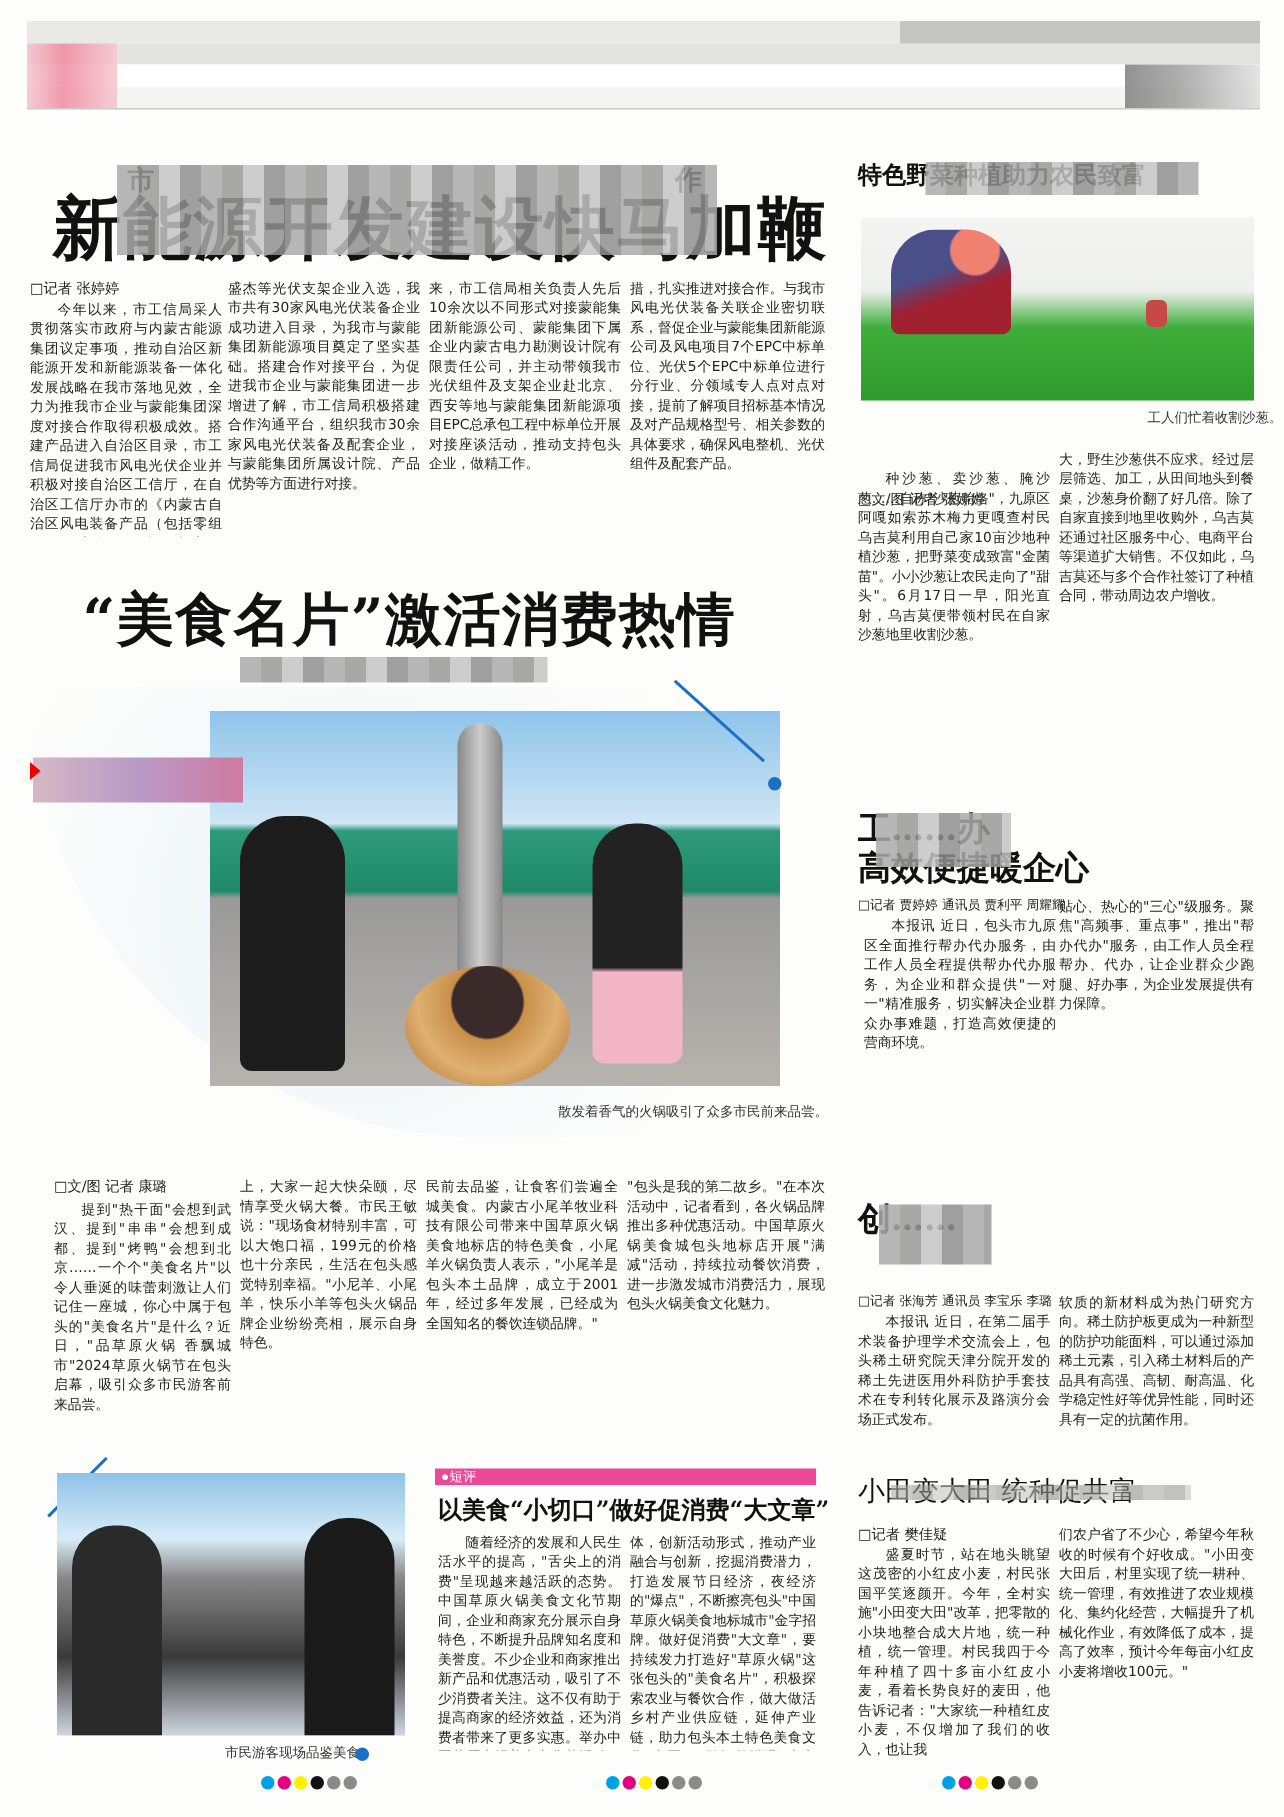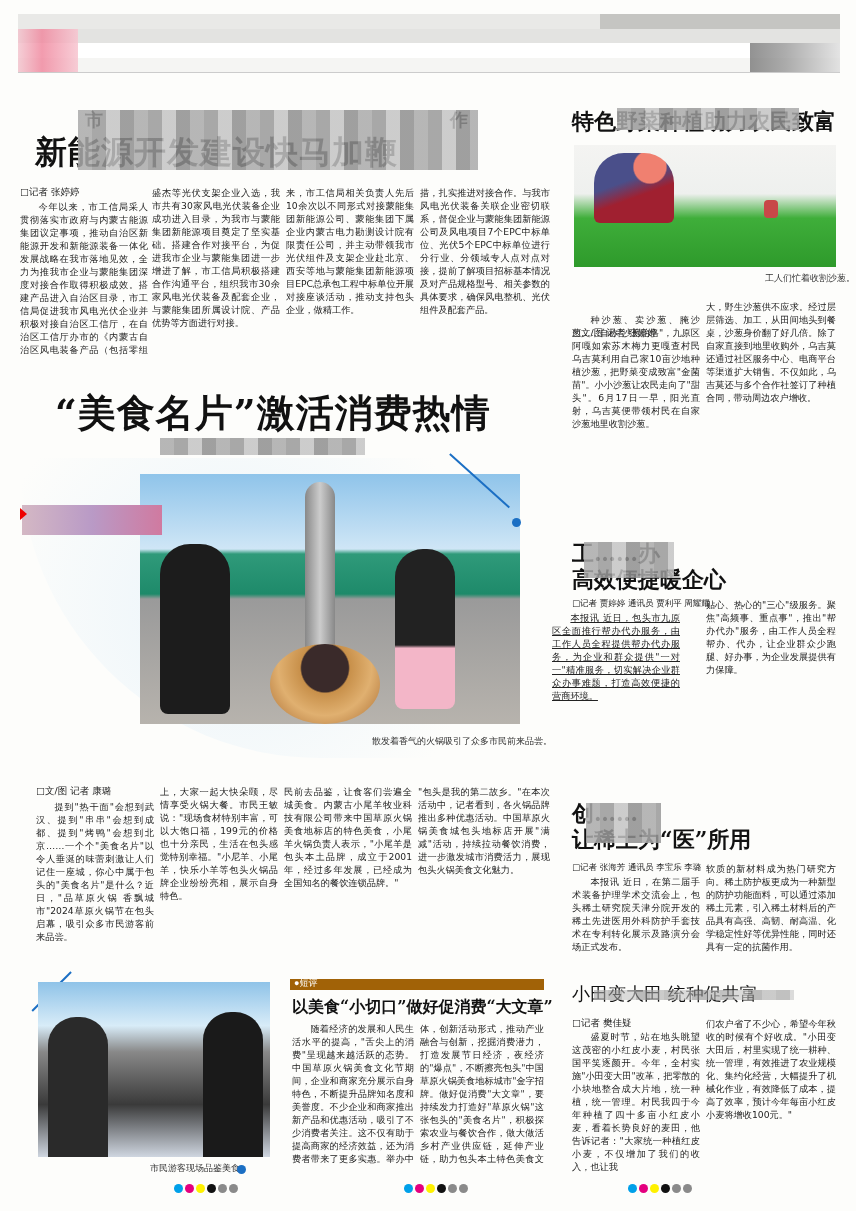--- a/index.html
+++ b/index.html
@@ -9,34 +9,34 @@
   .mh-row1{position:absolute;left:0;top:0;width:822px;height:15px;background:#e9e9e7;}
   .mh-row2{position:absolute;left:0;top:15px;width:822px;height:14px;background:#e3e3e1;}
   .mh-row3{position:absolute;left:0;top:29px;width:822px;height:15px;background:#fff;}
   .mh-row4{position:absolute;left:0;top:44px;width:822px;height:14px;background:#f5f5f3;border-bottom:1px solid #ccc;}
   .mh-red{position:absolute;left:0;top:15px;width:60px;height:43px;background:linear-gradient(90deg,#f3c6cf,#f08aa0 40%,#f7c5d0);opacity:.85;}
   .mh-gray{position:absolute;right:0;top:29px;width:90px;height:29px;background:linear-gradient(90deg,#777,#999 40%,#ddd);opacity:.8;}
   .mh-gray2{position:absolute;right:0;top:0;width:240px;height:15px;background:#c5c5c2;}
   .pix{background:repeating-linear-gradient(90deg,#aaa 0 14px,#999 14px 28px,#c4c4c4 28px 42px,#8f8f8f 42px 56px);opacity:.85;}
   .kicker{left:85px;top:108px;font-size:18px;font-weight:bold;}
   .kicker-end{left:450px;top:108px;font-size:18px;font-weight:bold;}
-  .hl1{left:35px;top:125px;font-size:32px;font-weight:900;letter-spacing:1px;line-height:54px;font-family:"DejaVu Serif",serif;}
+  .hl1{left:35px;top:125px;font-size:46px;font-weight:900;letter-spacing:1px;line-height:54px;font-family:"DejaVu Serif",serif;}
   .hl1-pix{left:78px;top:110px;width:400px;height:60px;}
   .col{font-size:9.2px;line-height:13px;color:#222;text-align:justify;font-family:"DejaVu Sans","Liberation Sans",sans-serif;}
   .byline{font-size:9.5px;color:#222;font-family:"DejaVu Sans",sans-serif;}
-  .hl-right{left:572px;top:107px;font-size:22px;font-weight:bold;}
+  .hl-right{left:572px;top:107px;font-size:16px;font-weight:bold;}
   .hl-right-pix{left:617px;top:108px;width:182px;height:22px;}
   .photo{overflow:hidden;}
   .caption{font-size:9px;color:#333;font-family:"DejaVu Sans",sans-serif;}
   .hl2{left:55px;top:388px;font-size:38px;font-weight:900;letter-spacing:1px;}
   .sub2{left:160px;top:438px;width:205px;height:17px;}
   .hl3{left:572px;top:540px;font-size:22px;font-weight:bold;line-height:26px;}
   .hl4{left:572px;top:800px;font-size:22px;font-weight:bold;line-height:26px;}
   .hl5{left:572px;top:982px;font-size:18px;font-weight:normal;}
-  .tag{left:290px;top:979px;width:250px;height:11px;background:#a16207;color:#fff;font-size:9px;line-height:11px;padding-left:4px;font-family:Liberation Mono, monospace;}
+  .tag{left:290px;top:979px;width:250px;height:11px;background:#ec4899;color:#fff;font-size:9px;line-height:11px;padding-left:4px;font-family:Liberation Sans, sans-serif;}
   .hl6{left:292px;top:997px;font-size:16px;font-weight:bold;}
   .reg{position:absolute;width:9px;height:9px;border-radius:50%;}
   .diag{position:absolute;height:1.5px;background:#1b6fc4;transform-origin:left center;}
 </style>
 </head>
 <body>
 
 <div class="abs masthead">
   <div class="mh-row1"></div>
   <div class="mh-row2"></div>
@@ -87,26 +87,25 @@
 <div class="abs col" style="left:160px;top:785px;width:118px;height:177px;overflow:hidden;">上，大家一起大快朵颐，尽情享受火锅大餐。市民王敏说："现场食材特别丰富，可以大饱口福，199元的价格也十分亲民，生活在包头感觉特别幸福。"小尼羊、小尾羊，快乐小羊等包头火锅品牌企业纷纷亮相，展示自身特色。</div>
 <div class="abs col" style="left:284px;top:785px;width:128px;height:177px;overflow:hidden;">民前去品鉴，让食客们尝遍全城美食。内蒙古小尾羊牧业科技有限公司带来中国草原火锅美食地标店的特色美食，小尾羊火锅负责人表示，"小尾羊是包头本土品牌，成立于2001年，经过多年发展，已经成为全国知名的餐饮连锁品牌。"</div>
 <div class="abs col" style="left:418px;top:785px;width:132px;height:177px;overflow:hidden;">"包头是我的第二故乡。"在本次活动中，记者看到，各火锅品牌推出多种优惠活动。中国草原火锅美食城包头地标店开展"满减"活动，持续拉动餐饮消费，进一步激发城市消费活力，展现包头火锅美食文化魅力。</div>
 
 <div class="abs hl3">
   <div>工……办</div>
   <div>高效便捷暖企心</div>
 </div>
 <div class="abs pix" style="left:584px;top:542px;width:90px;height:36px;"></div>
 <div class="abs byline" style="left:572px;top:598px;font-size:8.5px;">□记者 贾婷婷 通讯员 贾利平 周耀耀</div>
-<div class="abs col" style="left:552px;top:611px;width:128px;height:170px;overflow:hidden;text-indent:2em;text-decoration:underline;">本报讯 近日，包头市九原区全面推行帮办代办服务，由工作人员全程提供帮办代办服务，为企业和群众提供"一对一"精准服务，切实解决企业群众办事难题，打造高效便捷的营商环境。</div>
+<div class="abs col" style="left:576px;top:611px;width:128px;height:170px;overflow:hidden;text-indent:2em;">本报讯 近日，包头市九原区全面推行帮办代办服务，由工作人员全程提供帮办代办服务，为企业和群众提供"一对一"精准服务，切实解决企业群众办事难题，打造高效便捷的营商环境。</div>
 <div class="abs col" style="left:706px;top:598px;width:130px;height:183px;overflow:hidden;">贴心、热心的"三心"级服务。聚焦"高频事、重点事"，推出"帮办代办"服务，由工作人员全程帮办、代办，让企业群众少跑腿、好办事，为企业发展提供有力保障。</div>
 
 <div class="abs hl4">
   <div>创……</div>
-  <div>让稀土为“医”所用</div>
 </div>
 <div class="abs pix" style="left:586px;top:803px;width:75px;height:40px;"></div>
 <div class="abs byline" style="left:572px;top:862px;font-size:8.5px;text-align:right;">□记者 张海芳 通讯员 李宝乐 李璐</div>
 <div class="abs col" style="left:572px;top:875px;width:128px;height:90px;overflow:hidden;text-indent:2em;">本报讯 近日，在第二届手术装备护理学术交流会上，包头稀土研究院天津分院开发的稀土先进医用外科防护手套技术在专利转化展示及路演分会场正式发布。</div>
 <div class="abs col" style="left:706px;top:862px;width:130px;height:103px;overflow:hidden;">软质的新材料成为热门研究方向。稀土防护板更成为一种新型的防护功能面料，可以通过添加稀土元素，引入稀土材料后的产品具有高强、高韧、耐高温、化学稳定性好等优异性能，同时还具有一定的抗菌作用。</div>
 
 <div class="abs hl5">小田变大田 统种促共富</div>
 <div class="abs pix" style="left:594px;top:990px;width:200px;height:10px;opacity:.6;"></div>
 <div class="abs byline" style="left:572px;top:1017px;">□记者 樊佳疑</div>
 <div class="abs col" style="left:572px;top:1030px;width:128px;height:147px;overflow:hidden;text-indent:2em;">盛夏时节，站在地头眺望这茂密的小红皮小麦，村民张国平笑逐颜开。今年，全村实施"小田变大田"改革，把零散的小块地整合成大片地，统一种植，统一管理。村民我四于今年种植了四十多亩小红皮小麦，看着长势良好的麦田，他告诉记者："大家统一种植红皮小麦，不仅增加了我们的收入，也让我</div>

